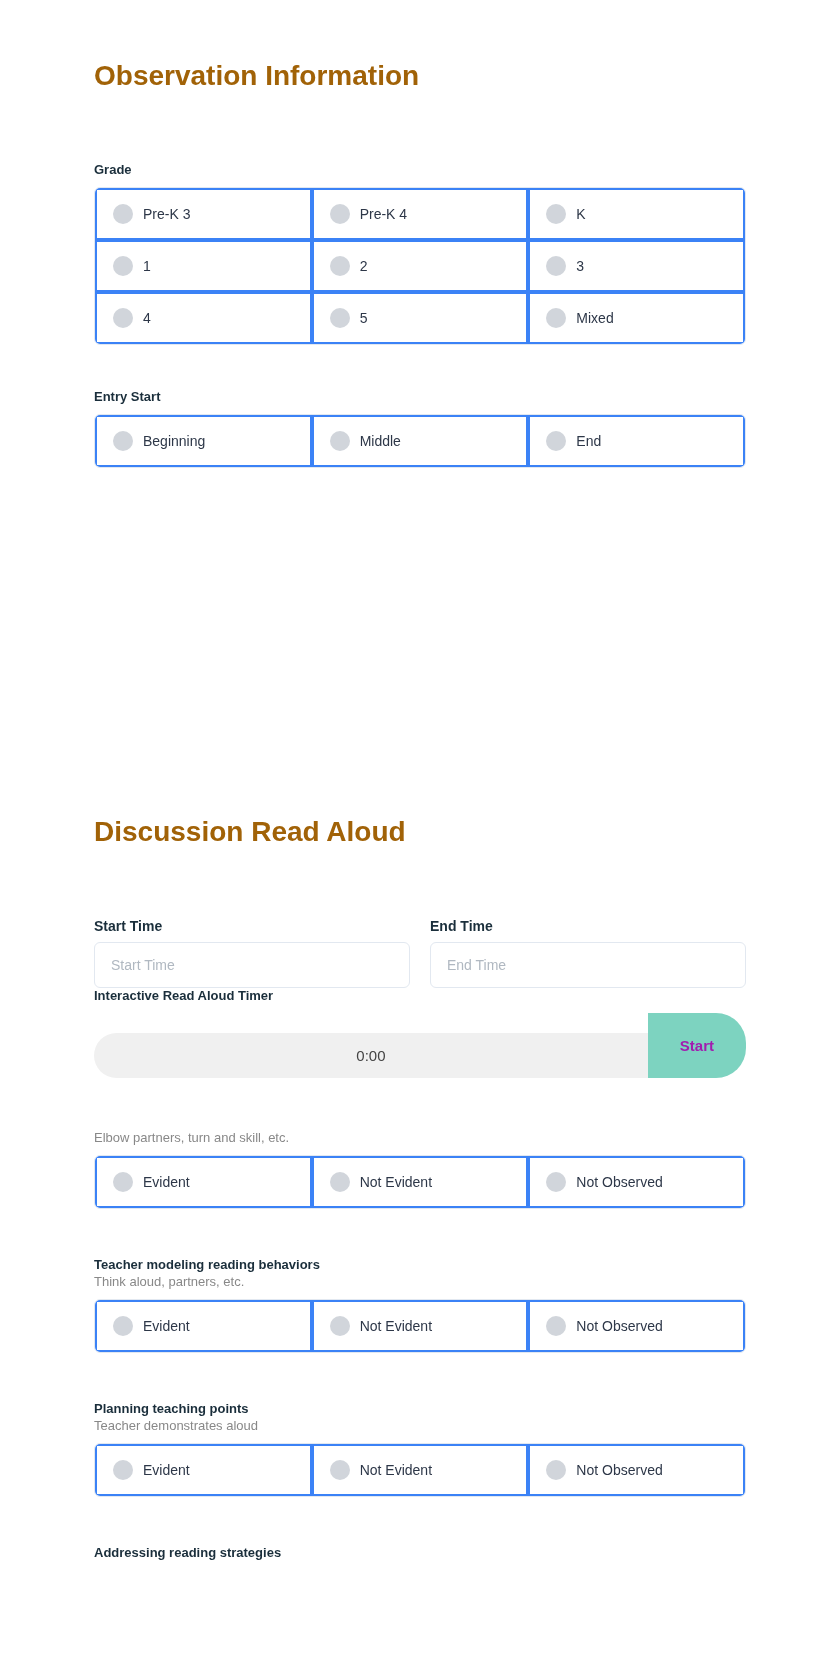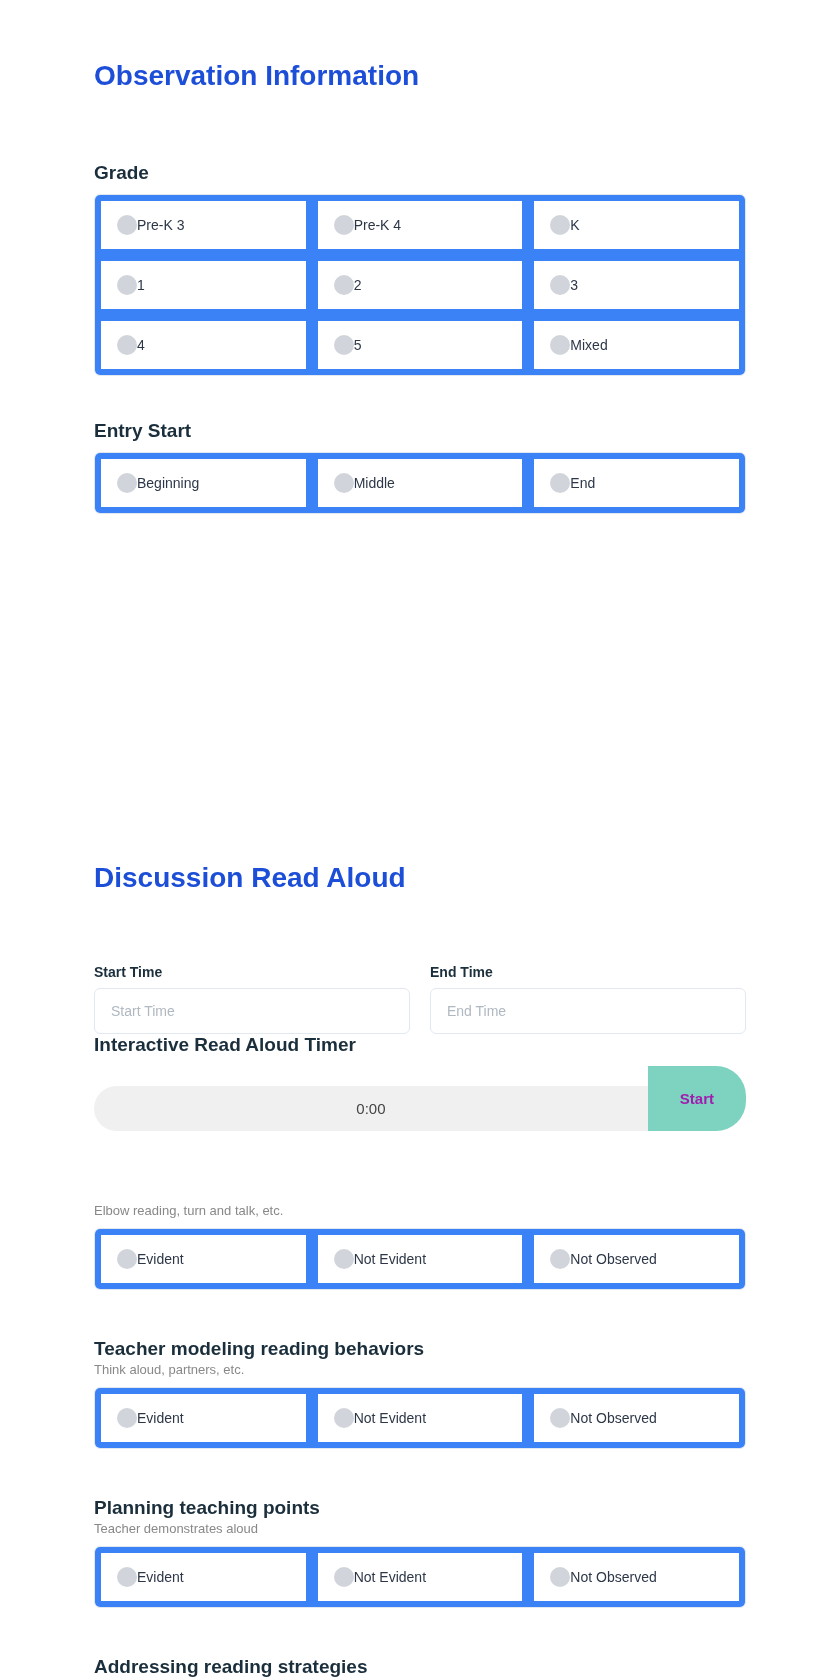--- a/index.html
+++ b/index.html
@@ -11,26 +11,26 @@
       min-height: 1680px;
     }
 
     .page {
       padding: 40px 94px;
     }
 
     .section-title {
       font-size: 28px;
       font-weight: 700;
-      color: #1d4ed8;
+      color: #a16207;
       margin-bottom: 30px;
     }
 
     .field-label {
-      font-size: 19px;
+      font-size: 13px;
       font-weight: 700;
       color: #1a2e3b;
       margin-bottom: 10px;
     }
 
     .field-sublabel {
       font-size: 13px;
       color: #888;
       margin-top: -8px;
       margin-bottom: 10px;
@@ -42,22 +42,23 @@
       gap: 0;
       border: 1px solid #e2e8f0;
       border-radius: 6px;
       overflow: hidden;
       margin-bottom: 28px;
     }
 
     .radio-option {
       display: flex;
       align-items: center;
+      gap: 10px;
       padding: 14px 16px;
-      border: 6px solid #3b82f6;
+      border: 2px solid #3b82f6;
       background: #fff;
       cursor: pointer;
       font-size: 14px;
       color: #2d3748;
     }
 
     .radio-circle {
       width: 20px;
       height: 20px;
       border-radius: 50%;
@@ -92,21 +93,21 @@
       color: #aaa;
       outline: none;
       background: #fff;
     }
 
     .time-input::placeholder {
       color: #b0b8c1;
     }
 
     .timer-section {
-      margin-bottom: 40px;
+      margin-bottom: 20px;
     }
 
     .timer-row {
       display: flex;
       align-items: flex-end;
       gap: 0;
     }
 
     .timer-display {
       flex: 1;
@@ -229,21 +230,21 @@
   <div class="timer-section">
     <div class="field-label">Interactive Read Aloud Timer</div>
     <div class="timer-row">
       <div class="timer-display">0:00</div>
       <button class="timer-start-btn">Start</button>
     </div>
   </div>
 
   <div class="divider-space"></div>
 
-  <div class="field-sublabel">Elbow reading, turn and talk, etc.</div>
+  <div class="field-sublabel">Elbow partners, turn and skill, etc.</div>
   <div class="radio-grid">
     <div class="radio-option">
       <div class="radio-circle"></div>
       <span>Evident</span>
     </div>
     <div class="radio-option">
       <div class="radio-circle"></div>
       <span>Not Evident</span>
     </div>
     <div class="radio-option">

